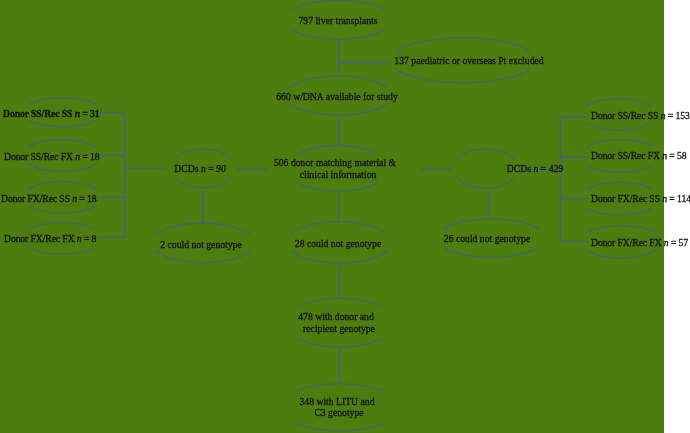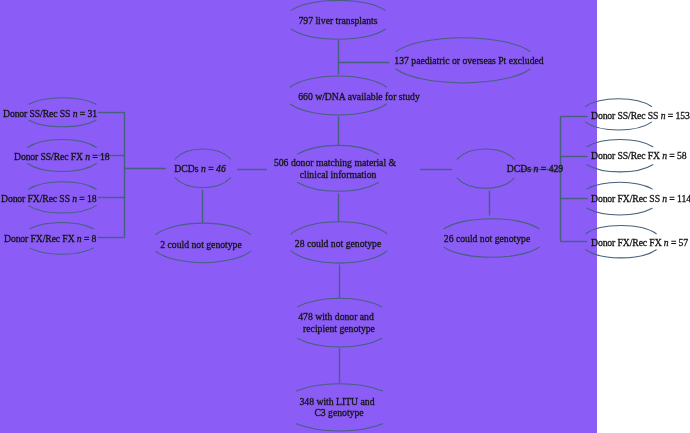--- a/index.html
+++ b/index.html
@@ -1,19 +1,19 @@
 <!DOCTYPE html>
 <html><head>
 <meta charset="utf-8">
 <title>Flow diagram</title>
 <style>
   html,body{margin:0;padding:0;background:#ffffff;}
   body{width:690px;height:433px;overflow:hidden;
        font-family:"Liberation Serif","DejaVu Serif",serif;}
-  #stage{position:relative;width:597px;height:433px;background:#8b5cf6;}
+  #stage{position:relative;width:664px;height:433px;background:#4d7c0f;}
   #wires{position:absolute;left:0;top:0;}
   #wires line{fill:none;stroke:#46607d;stroke-width:1.4;stroke-linecap:butt;}
   #wires path{fill:none;stroke:#46607d;stroke-width:1.05;stroke-linecap:round;}
   .lbl{position:absolute;white-space:nowrap;color:#151515;
        font-size:9.7px;line-height:11.9px;
        will-change:transform;transform:translateZ(0);
        -webkit-font-smoothing:antialiased;
        -webkit-text-stroke:0.30px #151515;}
   .ctr{transform:translateX(-50%) translateZ(0);text-align:center;}
   .it{font-style:italic;}
@@ -122,33 +122,33 @@
     <line x1="519.40" y1="169.50" x2="559.90" y2="169.50"></line>
     <line x1="560.50" y1="116.40" x2="560.50" y2="241.50"></line>
     <line x1="560.30" y1="116.50" x2="587.40" y2="116.50"></line>
     <line x1="560.10" y1="156.50" x2="587.50" y2="156.50"></line>
     <line x1="560.10" y1="198.50" x2="587.70" y2="198.50"></line>
     <line x1="560.10" y1="241.50" x2="587.20" y2="241.50"></line>
   </g>
 </svg>
   <div class="lbl ctr" style="left:337.7px;top:15.0px;"><span>797 liver transplants</span></div>
   <div class="lbl ctr" style="left:469.0px;top:55.4px;"><span>137 paediatric or overseas Pt excluded</span></div>
-  <div class="lbl ctr" style="left:336.5px;top:90.7px;margin-left:22px;"><span>660 w/DNA available for study</span></div>
+  <div class="lbl ctr" style="left:336.5px;top:90.7px;"><span>660 w/DNA available for study</span></div>
   <div class="lbl ctr" style="left:335.3px;top:157.3px;"><span>506 donor matching material &amp;</span></div>
   <div class="lbl ctr" style="left:337.5px;top:169.2px;"><span>clinical information</span></div>
-  <div class="lbl ctr" style="left:199.8px;top:162.5px;"><span>DCDs </span><span class="it">n</span><span> = </span><span class="it">46</span></div>
+  <div class="lbl ctr" style="left:199.8px;top:162.5px;"><span>DCDs </span><span class="it">n</span><span> = </span><span class="it">90</span></div>
   <div class="lbl ctr" style="left:487.0px;top:162.5px;margin-left:48px;"><span>DCDs </span><span class="it">n</span><span> = 429</span></div>
   <div class="lbl ctr" style="left:200.6px;top:239.3px;"><span>2 could not genotype</span></div>
   <div class="lbl ctr" style="left:338.0px;top:238.3px;"><span>28 could not genotype</span></div>
   <div class="lbl ctr" style="left:487.3px;top:233.3px;"><span>26 could not genotype</span></div>
   <div class="lbl ctr" style="left:336.4px;top:310.9px;"><span>478 with donor and</span></div>
   <div class="lbl ctr" style="left:338.9px;top:322.8px;"><span>recipient genotype</span></div>
   <div class="lbl ctr" style="left:337.2px;top:395.8px;"><span>348 with LITU and</span></div>
   <div class="lbl ctr" style="left:338.8px;top:407.4px;text-align:right;"><span>C3 genotype</span></div>
-  <div class="lbl tight" style="left:2.5px;top:108.1px;"><span>Donor SS/Rec SS </span><span class="it">n</span><span> = 31</span></div>
-  <div class="lbl tight" style="left:14px;top:151.3px;"><span>Donor SS/Rec FX </span><span class="it">n</span><span> = 18</span></div>
+  <div class="lbl tight" style="left:2.5px;top:108.1px;font-weight:bold;"><span>Donor SS/Rec SS </span><span class="it">n</span><span> = 31</span></div>
+  <div class="lbl tight" style="left:4px;top:151.3px;"><span>Donor SS/Rec FX </span><span class="it">n</span><span> = 18</span></div>
   <div class="lbl tight" style="left:0.8px;top:192.7px;"><span>Donor FX/Rec SS </span><span class="it">n</span><span> = 18</span></div>
   <div class="lbl tight" style="left:3.5px;top:232.8px;"><span>Donor FX/Rec FX </span><span class="it">n</span><span> = 8</span></div>
   <div class="lbl tight" style="left:590.5px;top:109.9px;"><span>Donor SS/Rec SS </span><span class="it">n</span><span> = 153</span></div>
   <div class="lbl tight" style="left:591.1px;top:149.9px;"><span>Donor SS/Rec FX </span><span class="it">n</span><span> = 58</span></div>
   <div class="lbl tight" style="left:590.8px;top:192.6px;"><span>Donor FX/Rec SS </span><span class="it">n</span><span> = 114</span></div>
   <div class="lbl tight" style="left:590.5px;top:236.8px;"><span>Donor FX/Rec FX </span><span class="it">n</span><span> = 57</span></div>
 </div>
 
 </body></html>

